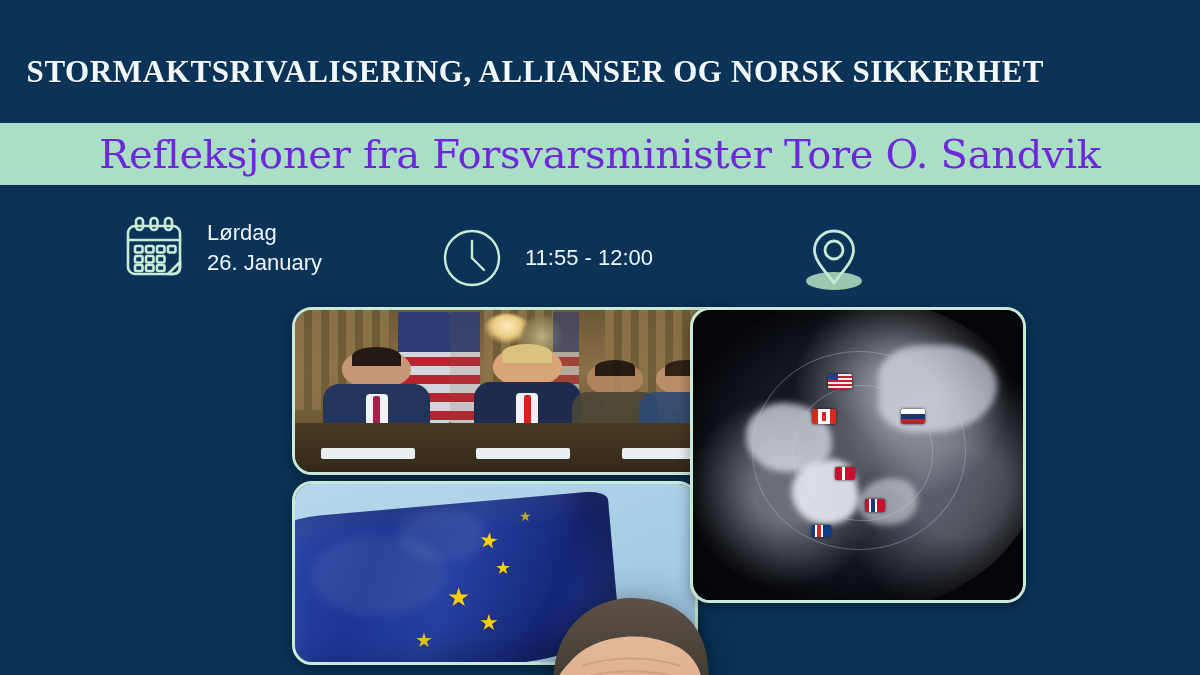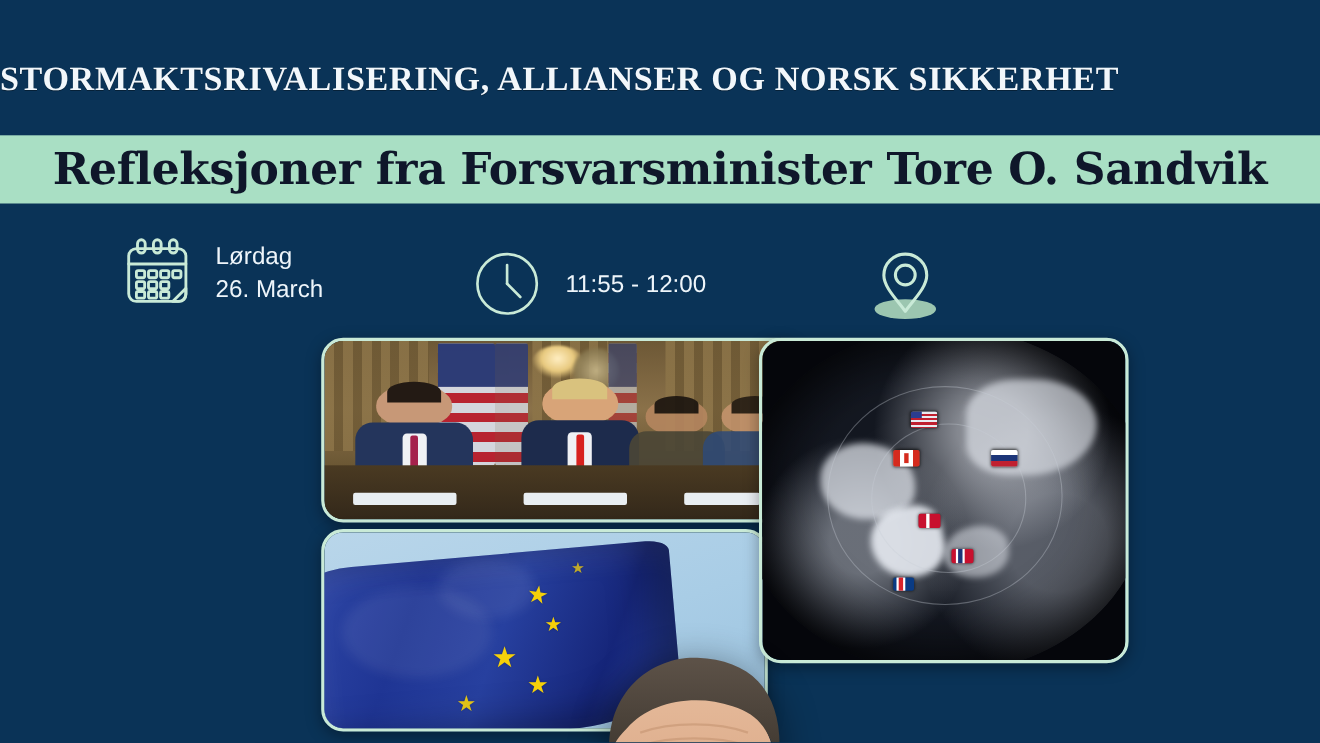--- a/index.html
+++ b/index.html
@@ -10,47 +10,47 @@
     background:#0a3357;
   }
   #poster{
     position:relative;width:1200px;height:675px;
     background:#0a3357;overflow:hidden;
   }
 
   
   #kicker{
     position:absolute;left:0;top:54px;width:1044px;
-    text-align:left;
+    text-align:right;
     font-family:"Liberation Serif", serif;
     font-weight:700;
     font-size:31px;
     letter-spacing:0.6px;
     color:#f2f7fb;
     text-shadow:0 1px 0 rgba(0,0,0,.35);
     white-space:nowrap;
   }
   #banner{
     position:absolute;left:0;top:123px;width:1200px;height:62px;
     background:#a9dfc4;
     display:flex;align-items:center;justify-content:center;
   }
   #banner-text{
     font-family:"DejaVu Serif", serif;
-    font-weight:700;
+    font-weight:400;
     font-size:40px;
     line-height:1;
-    color:#0f172a;
+    color:#6d28d9;
     letter-spacing:-0.3px;
     white-space:nowrap;
   }
 
   
   #inforow{
-    position:absolute;left:0;top:205px;width:1144px;height:100px;
+    position:absolute;left:11px;top:205px;width:1144px;height:100px;
   }
   .info-item{position:absolute;display:flex;align-items:center;}
   .info-icon{flex:0 0 auto;display:block;}
   .info-text{
     color:#eef5fa;
     font-size:22px;
     line-height:1.35;
     margin-left:22px;
     white-space:nowrap;
   }
@@ -255,21 +255,21 @@
           <rect x="23" y="41" width="7.5" height="6.5" rx="1.5"></rect>
           <rect x="34" y="41" width="7.5" height="6.5" rx="1.5"></rect>
           <rect x="12" y="50" width="7.5" height="6" rx="1.5"></rect>
           <rect x="23" y="50" width="7.5" height="6" rx="1.5"></rect>
           <rect x="34" y="50" width="7.5" height="6" rx="1.5"></rect>
           <path d="M45 59 L57 47 L57 53 A6 6 0 0 1 51 59 Z"></path>
         </g>
       </svg>
       <div class="info-text">
         <span class="l1">Lørdag</span>
-        <span class="l2">26. March</span>
+        <span class="l2">26. January</span>
       </div>
     </div>
 
     <div class="info-item" id="item-time">
       <svg class="info-icon" width="62" height="62" viewBox="0 0 62 62">
         <g fill="none" stroke="#c9ead7" stroke-width="2.4" stroke-linecap="round">
           <circle cx="31" cy="31" r="27"></circle>
           <line x1="31" y1="31" x2="31" y2="14"></line>
           <line x1="31" y1="31" x2="43" y2="43"></line>
         </g>

